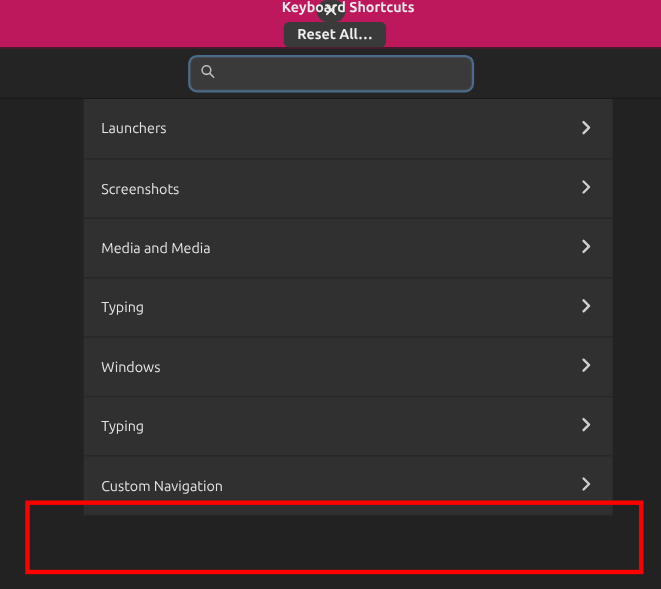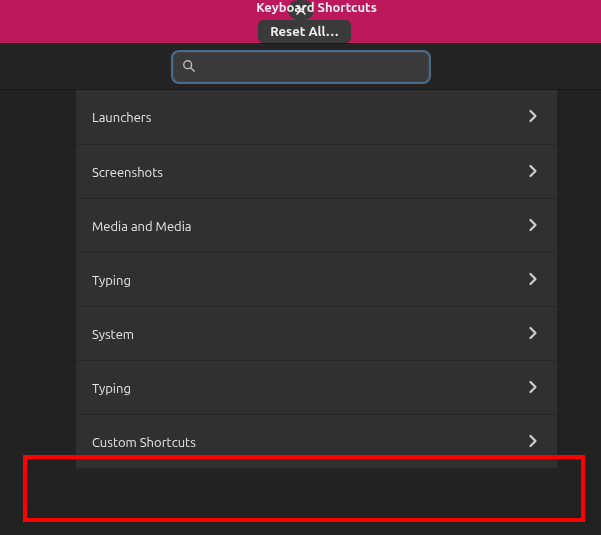--- a/index.html
+++ b/index.html
@@ -162,33 +162,33 @@
             <path d="M5.5 3 L10.5 8 L5.5 13"></path>
           </svg></span>
       </div>
       <div class="row">
         <span class="label">Typing</span>
         <span class="chevron"><svg viewBox="0 0 16 16">
             <path d="M5.5 3 L10.5 8 L5.5 13"></path>
           </svg></span>
       </div>
       <div class="row">
-        <span class="label">System</span>
+        <span class="label">Windows</span>
         <span class="chevron"><svg viewBox="0 0 16 16">
             <path d="M5.5 3 L10.5 8 L5.5 13"></path>
           </svg></span>
       </div>
       <div class="row">
         <span class="label">Typing</span>
         <span class="chevron"><svg viewBox="0 0 16 16">
             <path d="M5.5 3 L10.5 8 L5.5 13"></path>
           </svg></span>
       </div>
       <div class="row">
-        <span class="label">Custom Shortcuts</span>
+        <span class="label">Custom Navigation</span>
         <span class="chevron"><svg viewBox="0 0 16 16">
             <path d="M5.5 3 L10.5 8 L5.5 13"></path>
           </svg></span>
       </div>
     </div>
 </div>
 
 <div class="highlight-box" id="hl" style="left: 23px; top: 455px; width: 562px; height: 67px;"></div>
 
 </body></html>

